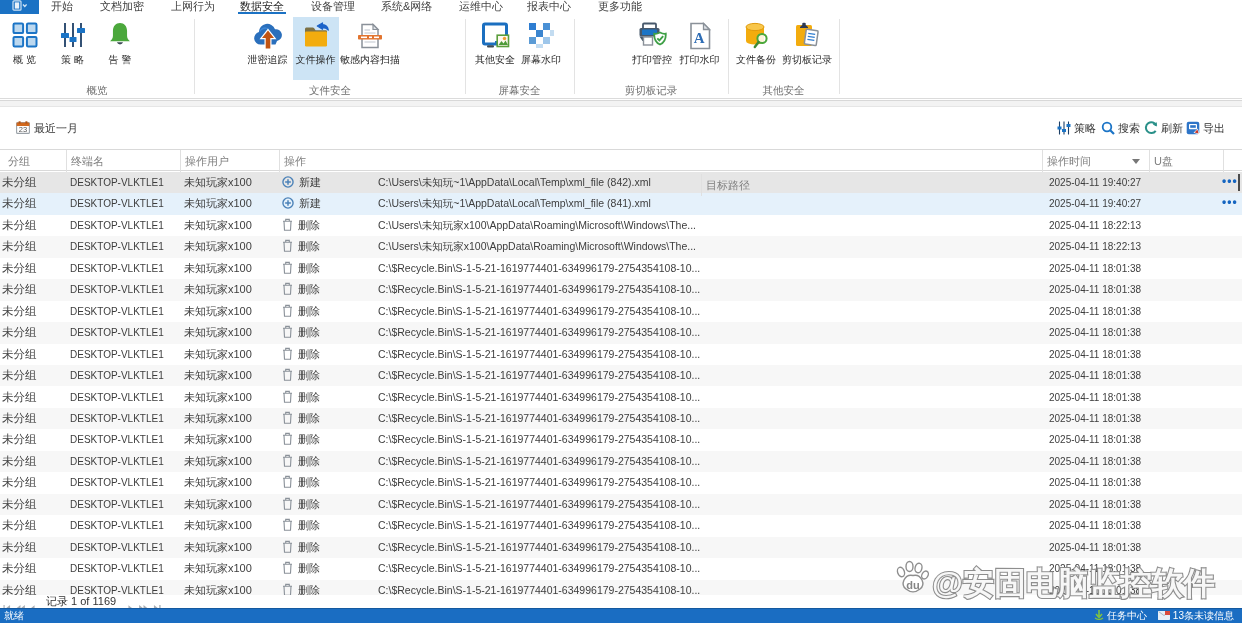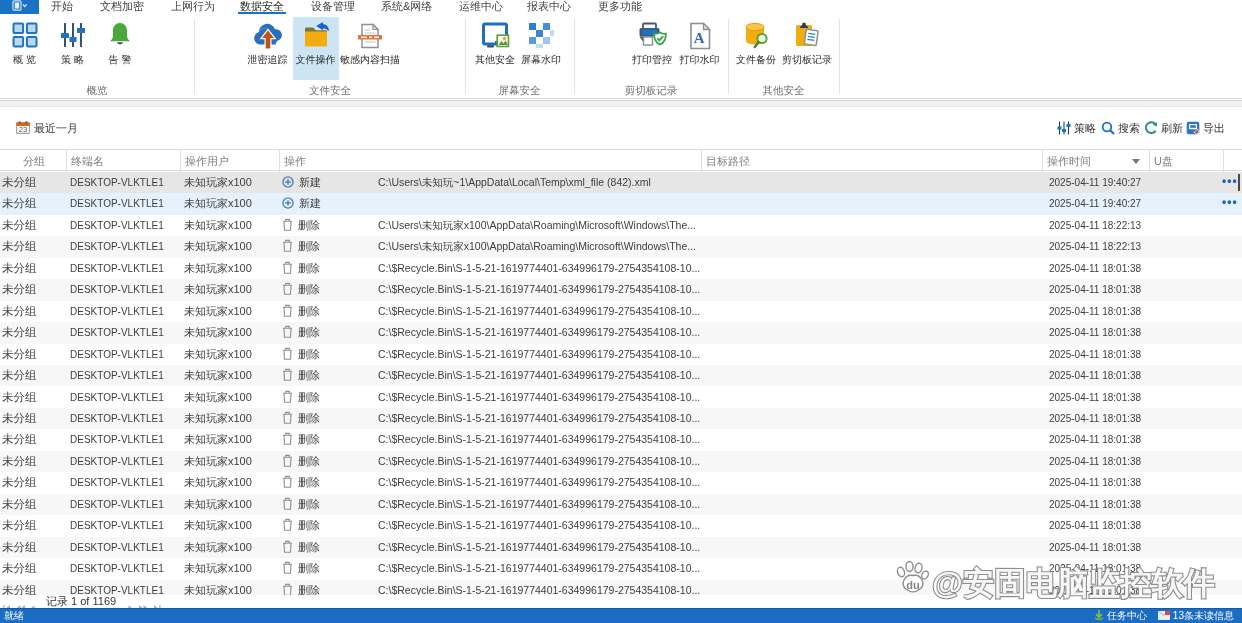--- a/index.html
+++ b/index.html
@@ -268,20 +268,21 @@
     </div>
     <div class="row hov" style="top:193.4px">
 <div class="c" style="left:2px;width:62px;font-size:11.5px">未分组</div>
 <div class="c" style="left:70px;width:108px;font-size:10px">DESKTOP-VLKTLE1</div>
 <div class="c" style="left:184px;width:93px;font-size:11px">未知玩家x100</div>
 <div class="c" style="left:282px;width:93px"><svg width="12" height="12" viewBox="0 0 13 13" style="vertical-align:-2px">
 <circle cx="6.5" cy="6.5" r="5.5" fill="none" stroke="#4b82b8" stroke-width="1.5"></circle>
 <line x1="6.5" y1="3.4" x2="6.5" y2="9.6" stroke="#4b82b8" stroke-width="1.6"></line>
 <line x1="3.4" y1="6.5" x2="9.6" y2="6.5" stroke="#4b82b8" stroke-width="1.6"></line>
 </svg><span class="opnew" style="margin-left:1px;font-size:11px">新建</span></div>
+<div class="c" style="left:378px;width:324px;font-size:10.5px">C:\Users\未知玩~1\AppData\Local\Temp\xml_file (841).xml</div>
 <div class="c" style="left:1049px;width:100px;font-size:10px">2025-04-11 19:40:27</div>
 <div class="dots">•••</div>
     </div>
     <div class="row " style="top:214.9px">
 <div class="c" style="left:2px;width:62px;font-size:11.5px">未分组</div>
 <div class="c" style="left:70px;width:108px;font-size:10px">DESKTOP-VLKTLE1</div>
 <div class="c" style="left:184px;width:93px;font-size:11px">未知玩家x100</div>
 <div class="c" style="left:282px;width:93px"><svg width="11" height="13" viewBox="0 0 11 13" style="vertical-align:-2px">
 <path d="M1 3.2 h9 M3.7 3 v-1.6 h3.6 V3 M2 3.4 l0.5 8.8 h6 L9 3.4" fill="none" stroke="#8a9199" stroke-width="1.1"></path>
 </svg><span class="opdel" style="margin-left:1px;font-size:11px">删除</span></div>
@@ -453,25 +454,25 @@
 <div class="c" style="left:70px;width:108px;font-size:10px">DESKTOP-VLKTLE1</div>
 <div class="c" style="left:184px;width:93px;font-size:11px">未知玩家x100</div>
 <div class="c" style="left:282px;width:93px"><svg width="11" height="13" viewBox="0 0 11 13" style="vertical-align:-2px">
 <path d="M1 3.2 h9 M3.7 3 v-1.6 h3.6 V3 M2 3.4 l0.5 8.8 h6 L9 3.4" fill="none" stroke="#8a9199" stroke-width="1.1"></path>
 </svg><span class="opdel" style="margin-left:1px;font-size:11px">删除</span></div>
 <div class="c" style="left:378px;width:324px;font-size:10.5px">C:\$Recycle.Bin\S-1-5-21-1619774401-634996179-2754354108-10...</div>
 <div class="c" style="left:1049px;width:100px;font-size:10px">2025-04-11 18:01:38</div>
 </div>
   </div>
 <div class="thead">
-    <div class="hc" style="left:0px;width:66px;border-left:none;padding-left:2px;text-align:center;">分组</div>
+    <div class="hc" style="left:0px;width:66px;border-left:none;padding-left:8px;">分组</div>
     <div class="hc" style="left:66px;width:114px;">终端名</div>
     <div class="hc" style="left:180px;width:99px;">操作用户</div>
     <div class="hc" style="left:279px;width:98px;">操作</div>
-    <div class="hc" style="left:701px;width:341px;">目标路径</div>
+    <div class="hc" style="left:701px;width:341px;margin-top:24px;">目标路径</div>
     <div class="hc" style="left:1042px;width:107px;">操作时间<span class="harr"></span></div>
     <div class="hc" style="left:1149px;width:74px;">U盘</div>
     <div class="hc" style="left:1223px;width:19px;"></div>
   </div>
 <div class="pager">
  <span class="pgi" style="left:3px"><svg width="8" height="7" viewBox="0 0 9 8">
         <rect x="0.5" y="0" width="1.3" height="8" fill="#a8adb3"></rect>
         <polygon points="8,0 3,4 8,8" fill="#a8adb3"></polygon>
       </svg></span>
     <span class="pgi" style="left:16px"><svg width="9" height="7" viewBox="0 0 10 8">

